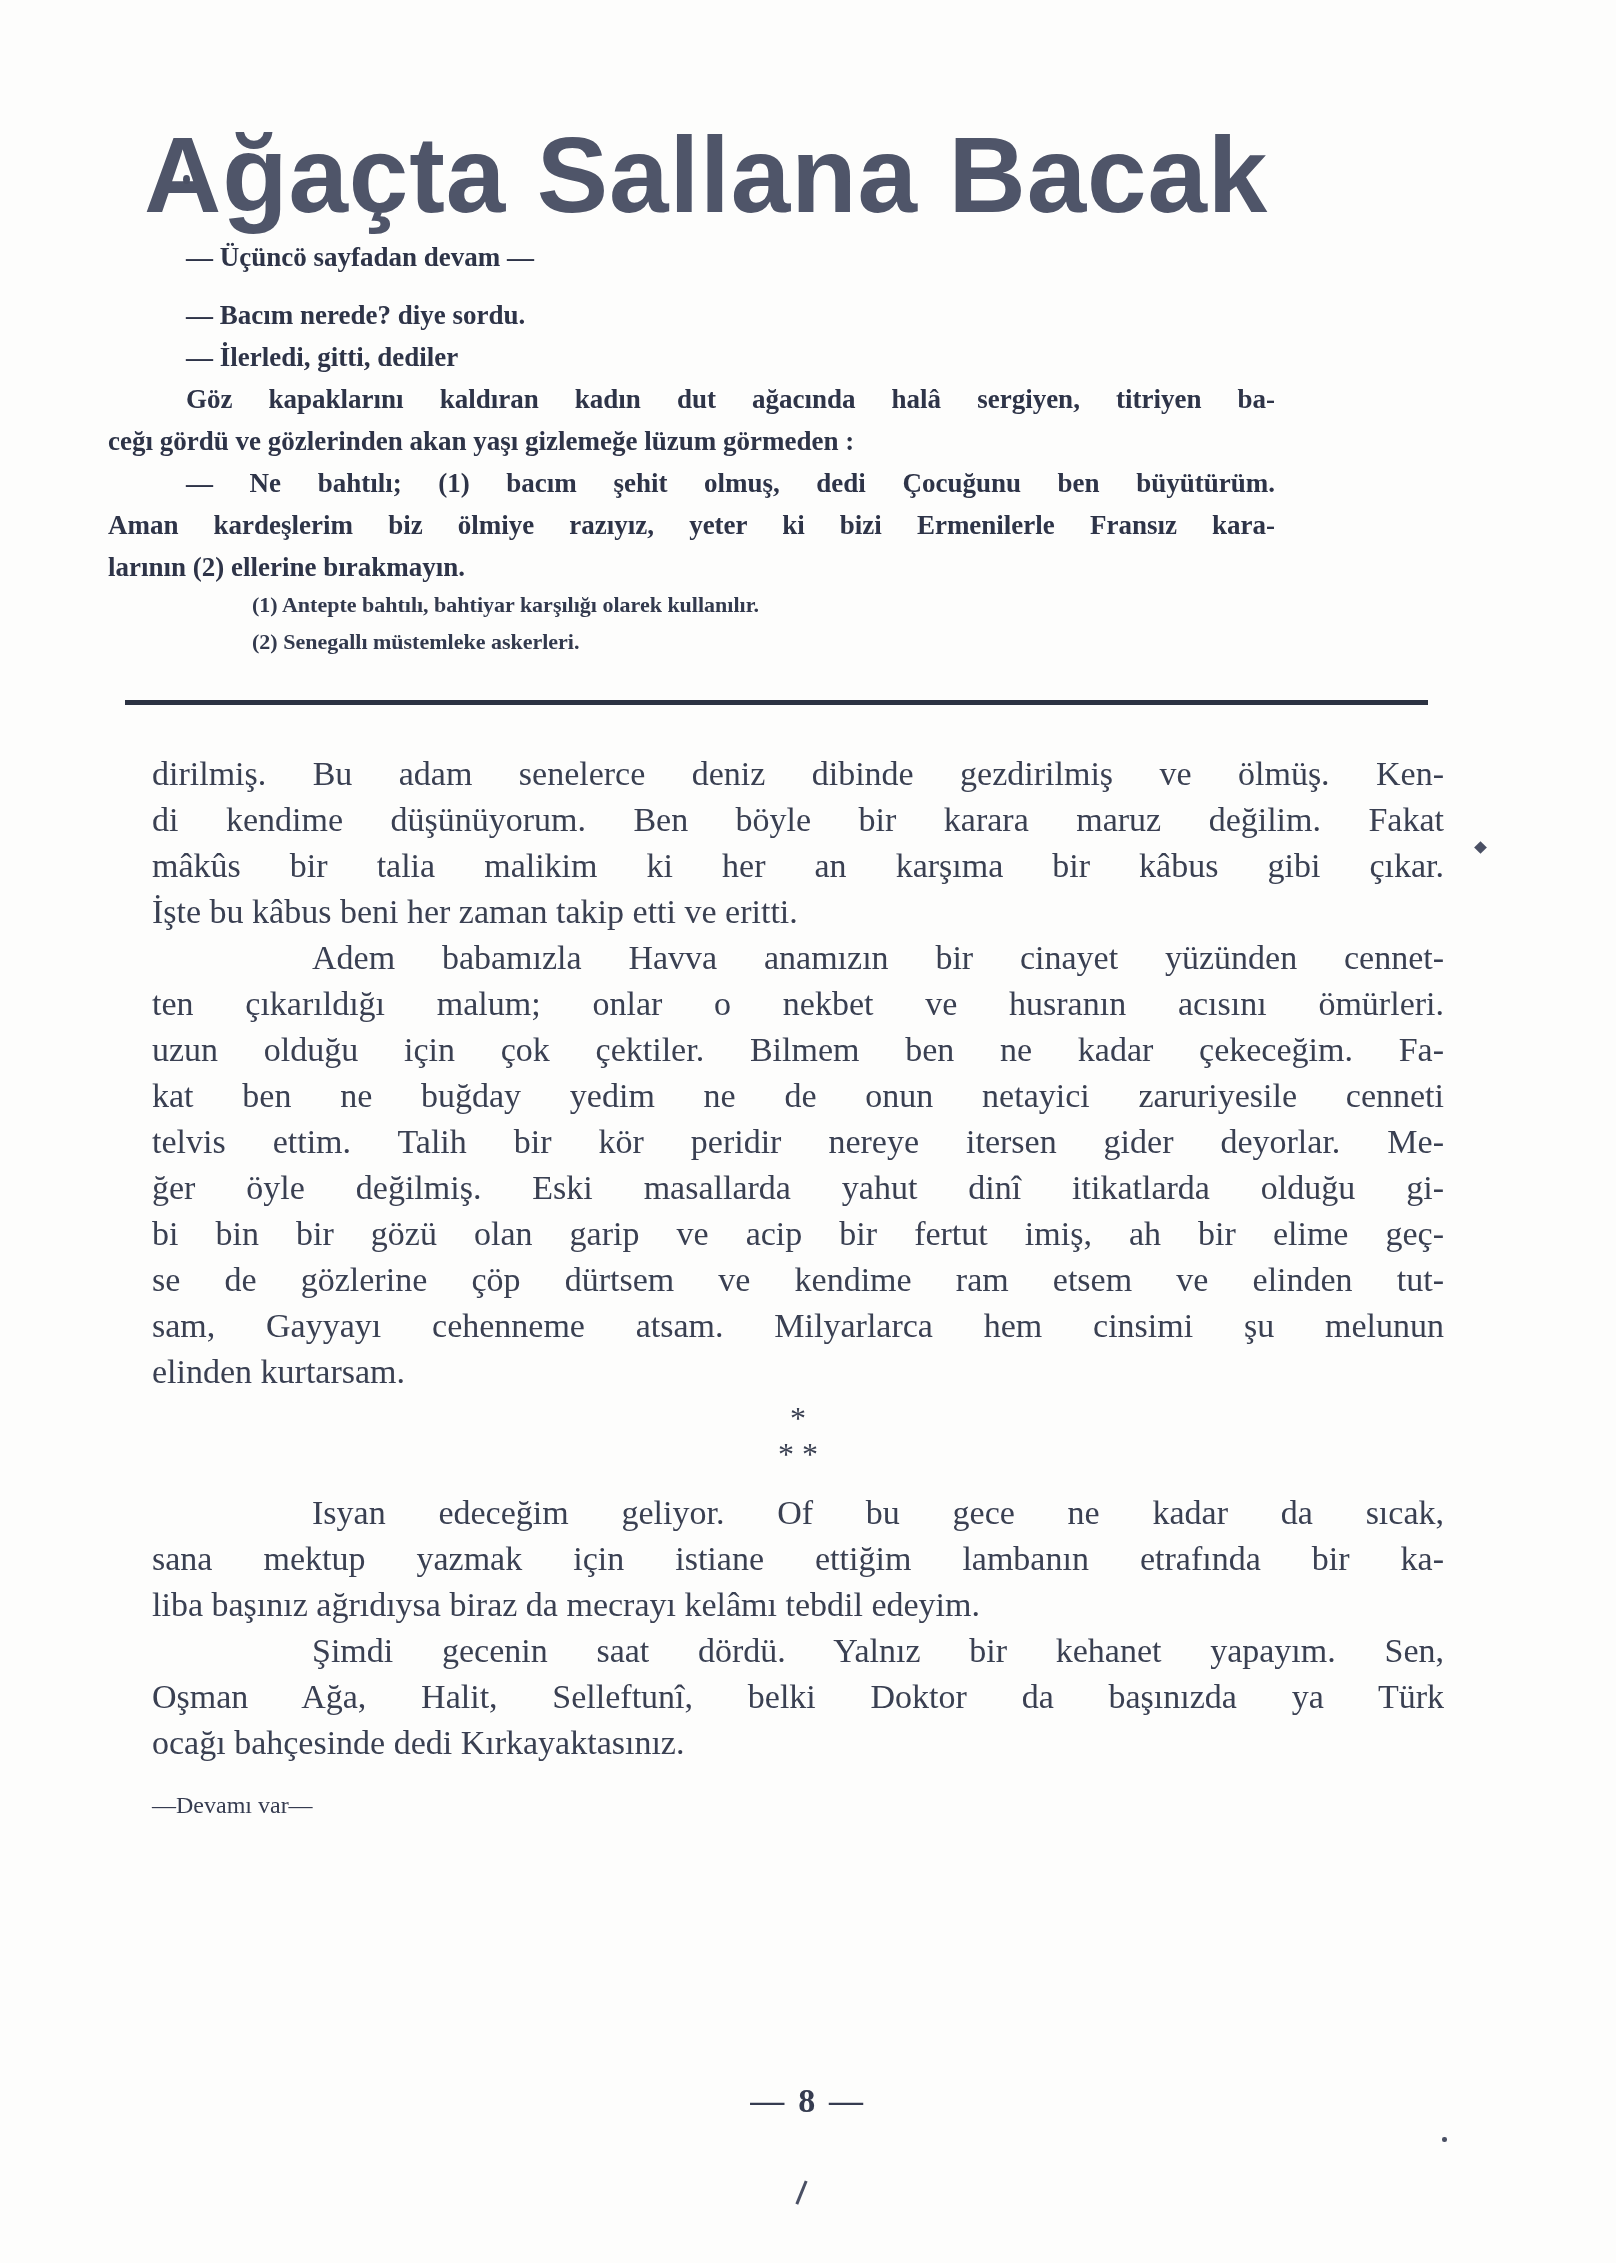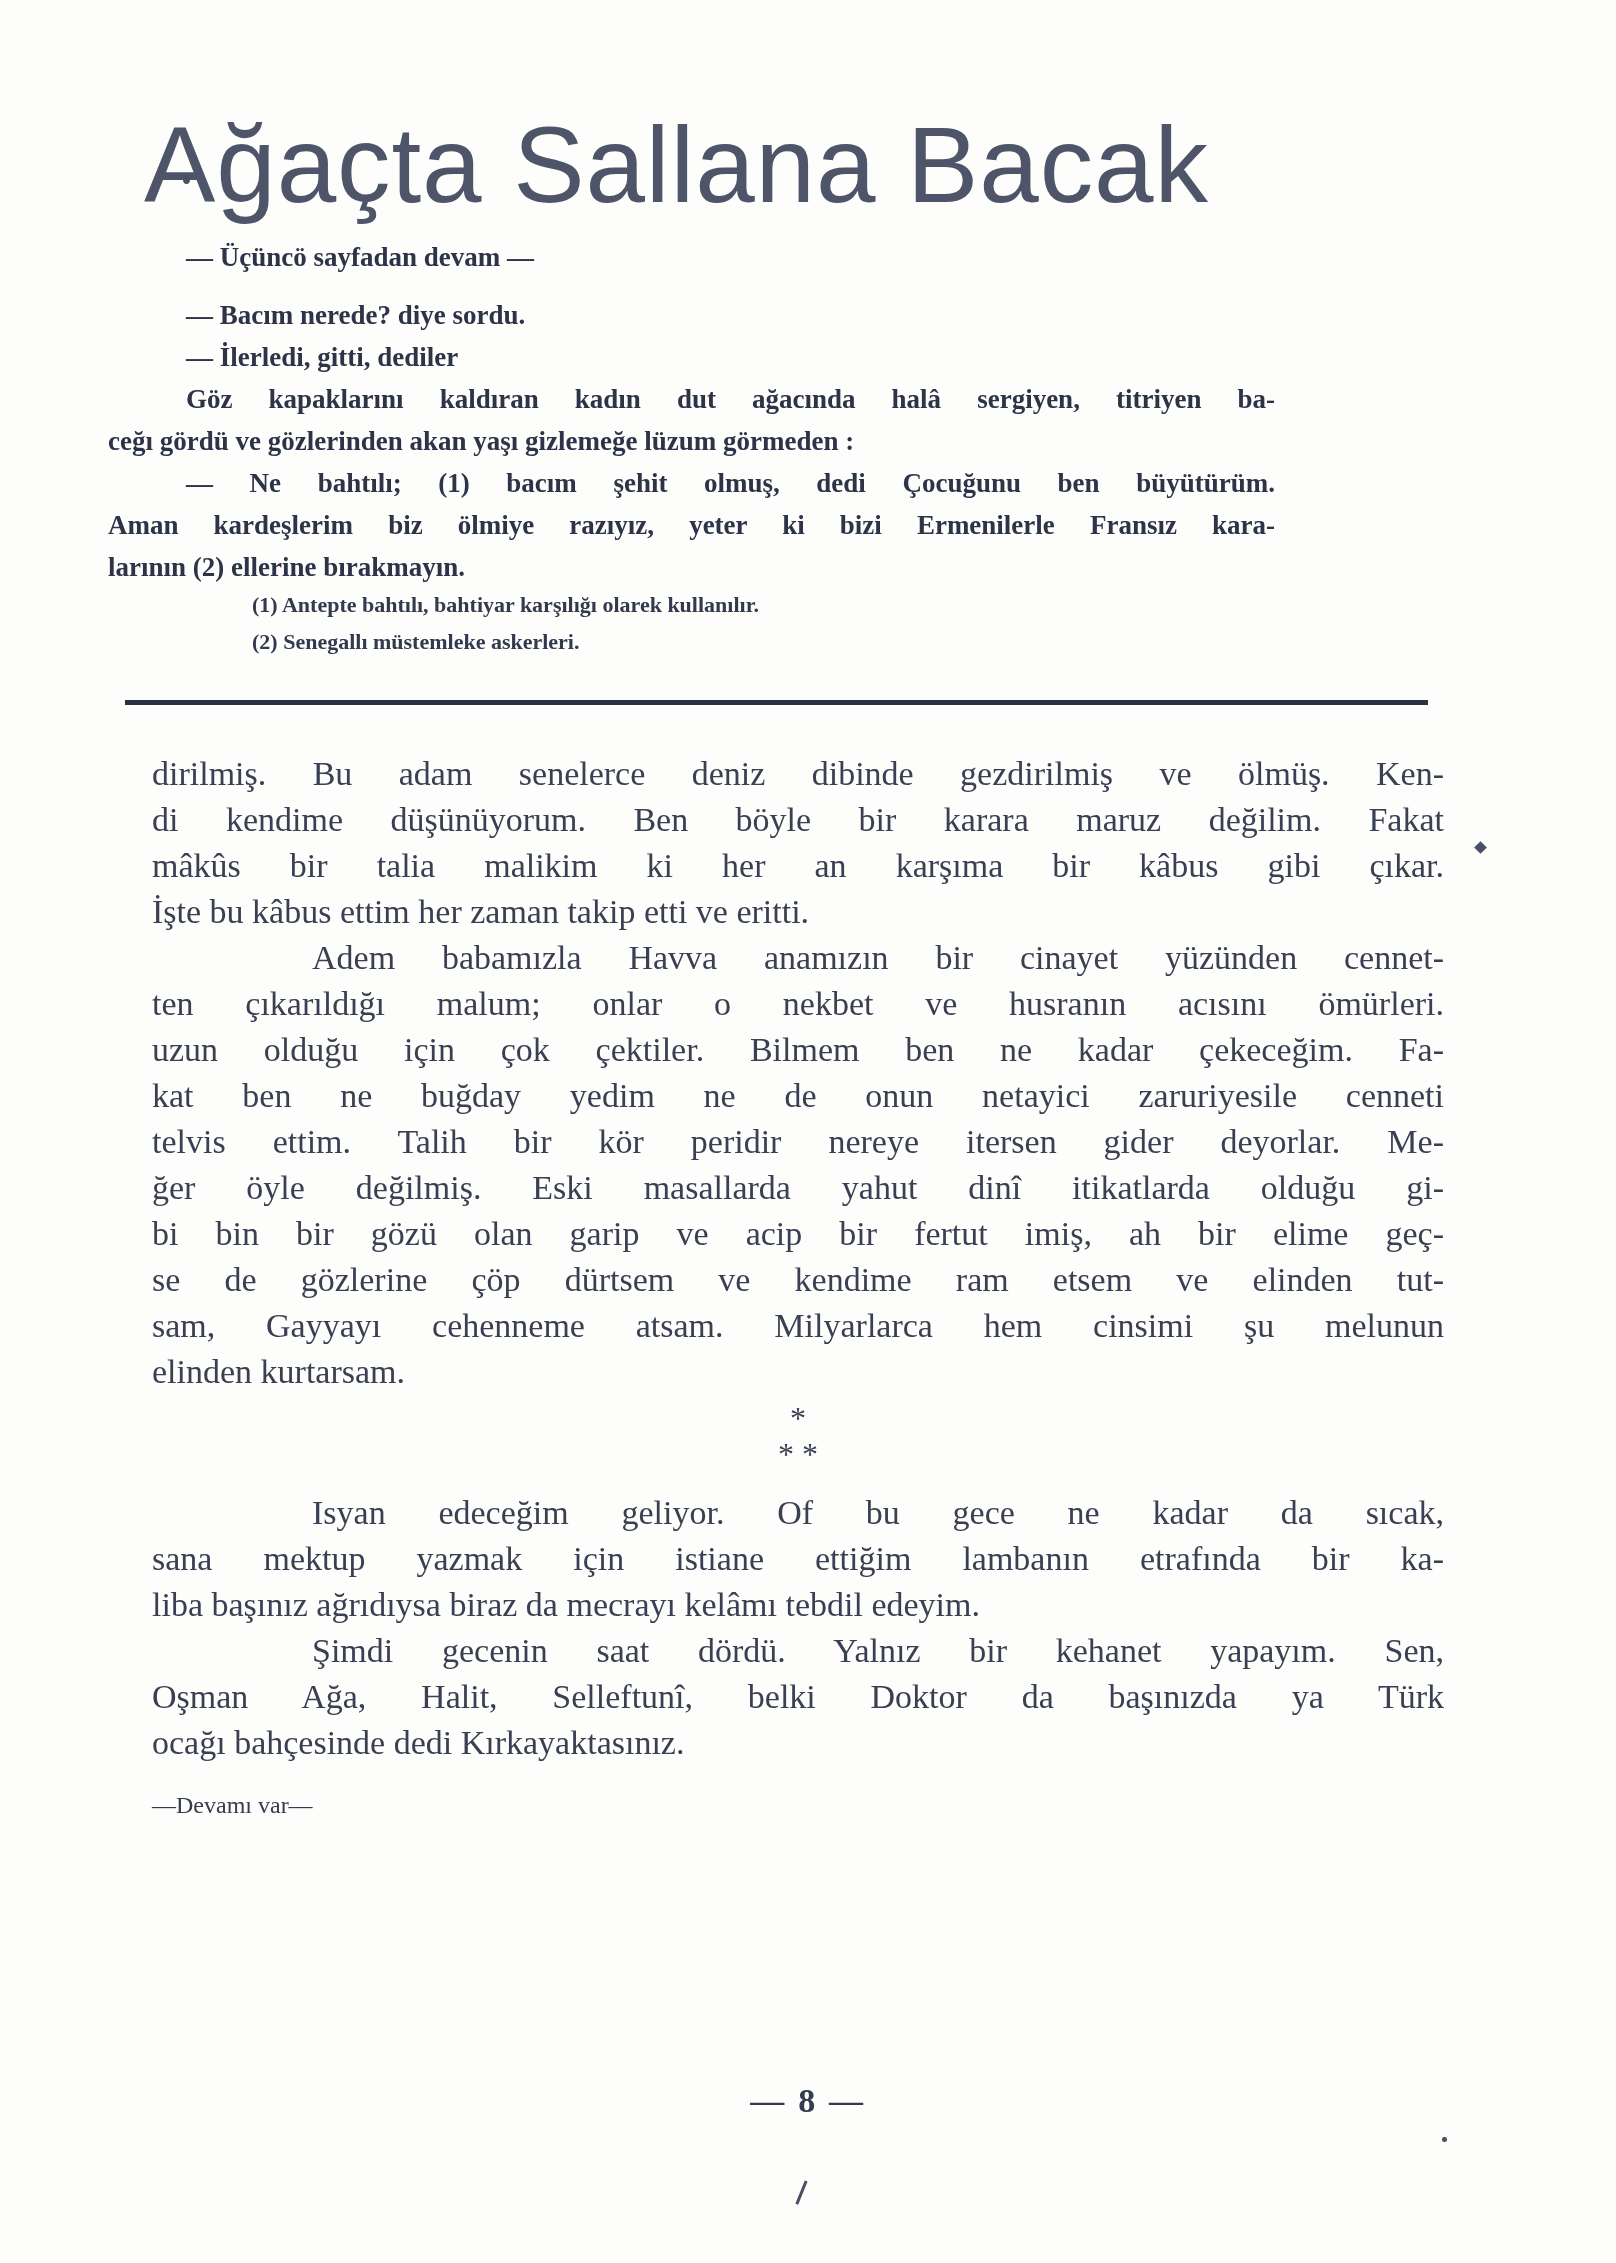--- a/index.html
+++ b/index.html
@@ -6,23 +6,23 @@
   .page {
     position:relative;
     width:1616px; height:2263px;
     margin:0 auto;
     background:#fdfdfc;
     font-family:"Liberation Serif", serif;
     color:#3a4052;
     overflow:hidden;
   }
   .title {
-    position:absolute; left:144px; top:112px;
+    position:absolute; left:144px; top:122px;
     font-family:"Liberation Sans", sans-serif;
-    font-size:107px; line-height:1; font-weight:400;
+    font-size:107px; line-height:1; font-weight:700;
     color:#4f5569; letter-spacing:0.9px;
     white-space:nowrap;
   }
   .intro {
     position:absolute; left:108px; top:236px; width:1167px;
     font-size:27px; font-weight:700; line-height:42px;
     color:#2e3448;
   }
   .intro .gap { margin-bottom:16px; }
   .intro .indent-sm { text-indent:78px; }
@@ -84,21 +84,21 @@
     <div>(1) Antepte bahtılı, bahtiyar karşılığı olarek kullanılır.</div>
     <div>(2) Senegallı müstemleke askerleri.</div>
   </div>
 
   <div class="rule"></div>
 
   <div class="body">
     <div class="just">dirilmiş. Bu adam senelerce deniz dibinde gezdirilmiş ve ölmüş. Ken-</div>
     <div class="just">di kendime düşünüyorum. Ben böyle bir karara maruz değilim. Fakat</div>
     <div class="just">mâkûs bir talia malikim ki her an karşıma bir kâbus gibi çıkar.</div>
-    <div>İşte bu kâbus ettim her zaman takip etti ve eritti.</div>
+    <div>İşte bu kâbus beni her zaman takip etti ve eritti.</div>
     <div class="indent just">Adem babamızla Havva anamızın bir cinayet yüzünden cennet-</div>
     <div class="just">ten çıkarıldığı malum; onlar o nekbet ve husranın acısını ömürleri.</div>
     <div class="just">uzun olduğu için çok çektiler. Bilmem ben ne kadar çekeceğim. Fa-</div>
     <div class="just">kat ben ne buğday yedim ne de onun netayici zaruriyesile cenneti</div>
     <div class="just">telvis ettim. Talih bir kör peridir nereye itersen gider deyorlar. Me-</div>
     <div class="just">ğer öyle değilmiş. Eski masallarda yahut dinî itikatlarda olduğu gi-</div>
     <div class="just">bi bin bir gözü olan garip ve acip bir fertut imiş, ah bir elime geç-</div>
     <div class="just">se de gözlerine çöp dürtsem ve kendime ram etsem ve elinden tut-</div>
     <div class="just">sam, Gayyayı cehenneme atsam. Milyarlarca hem cinsimi şu melunun</div>
     <div>elinden kurtarsam.</div>

